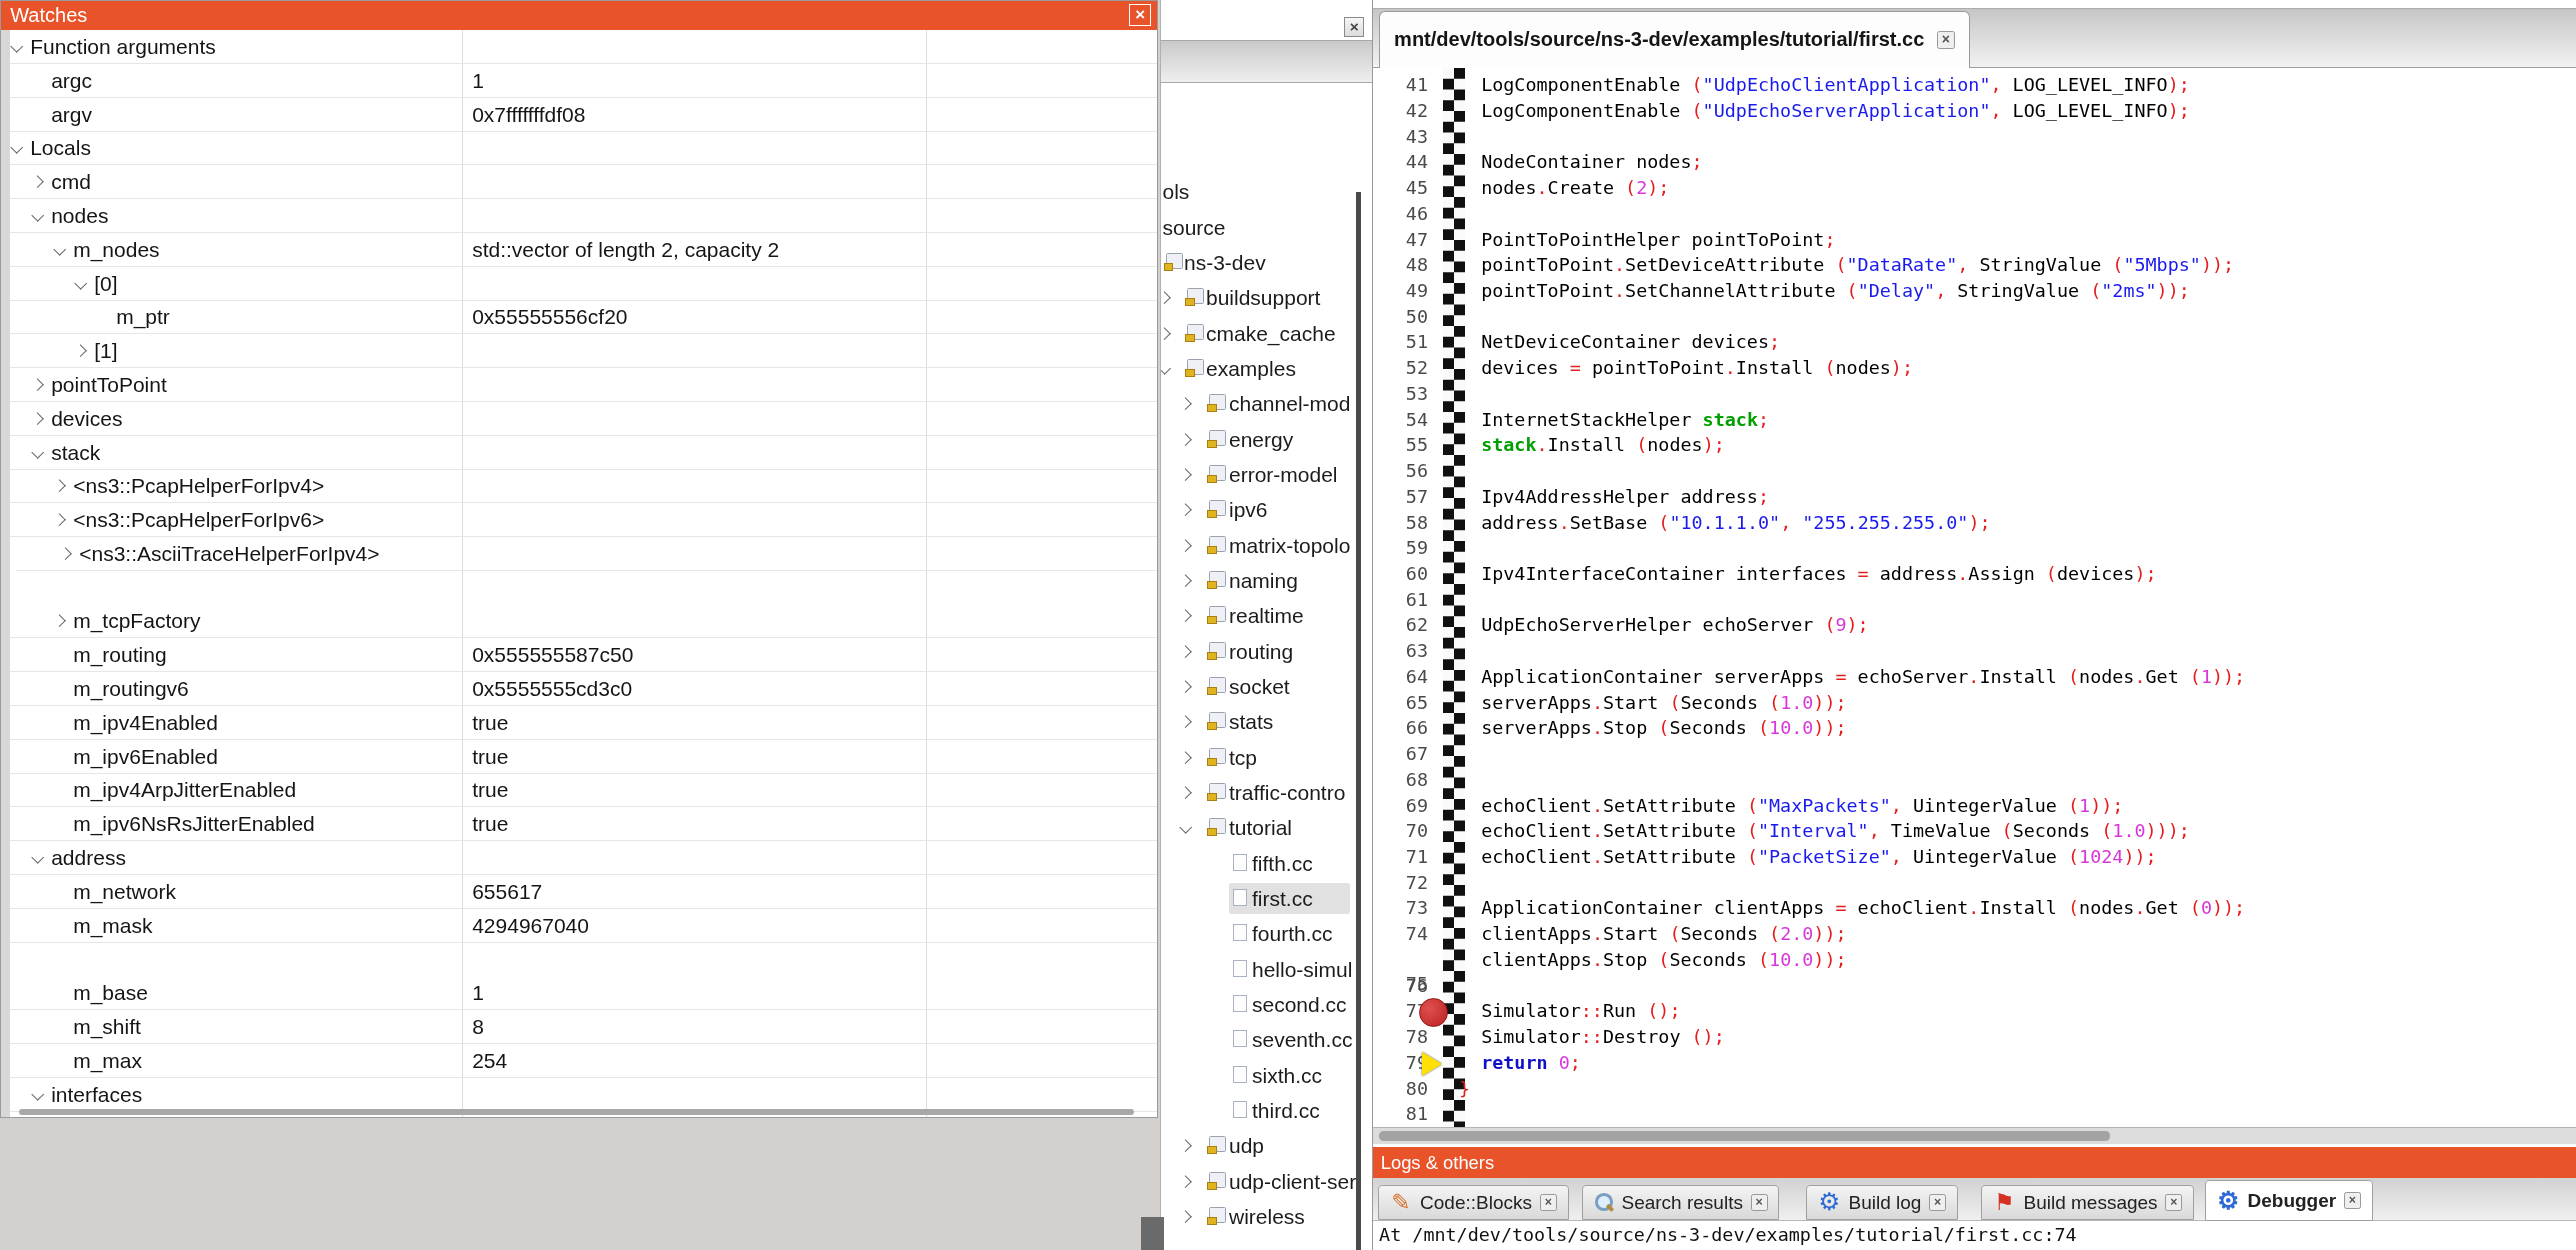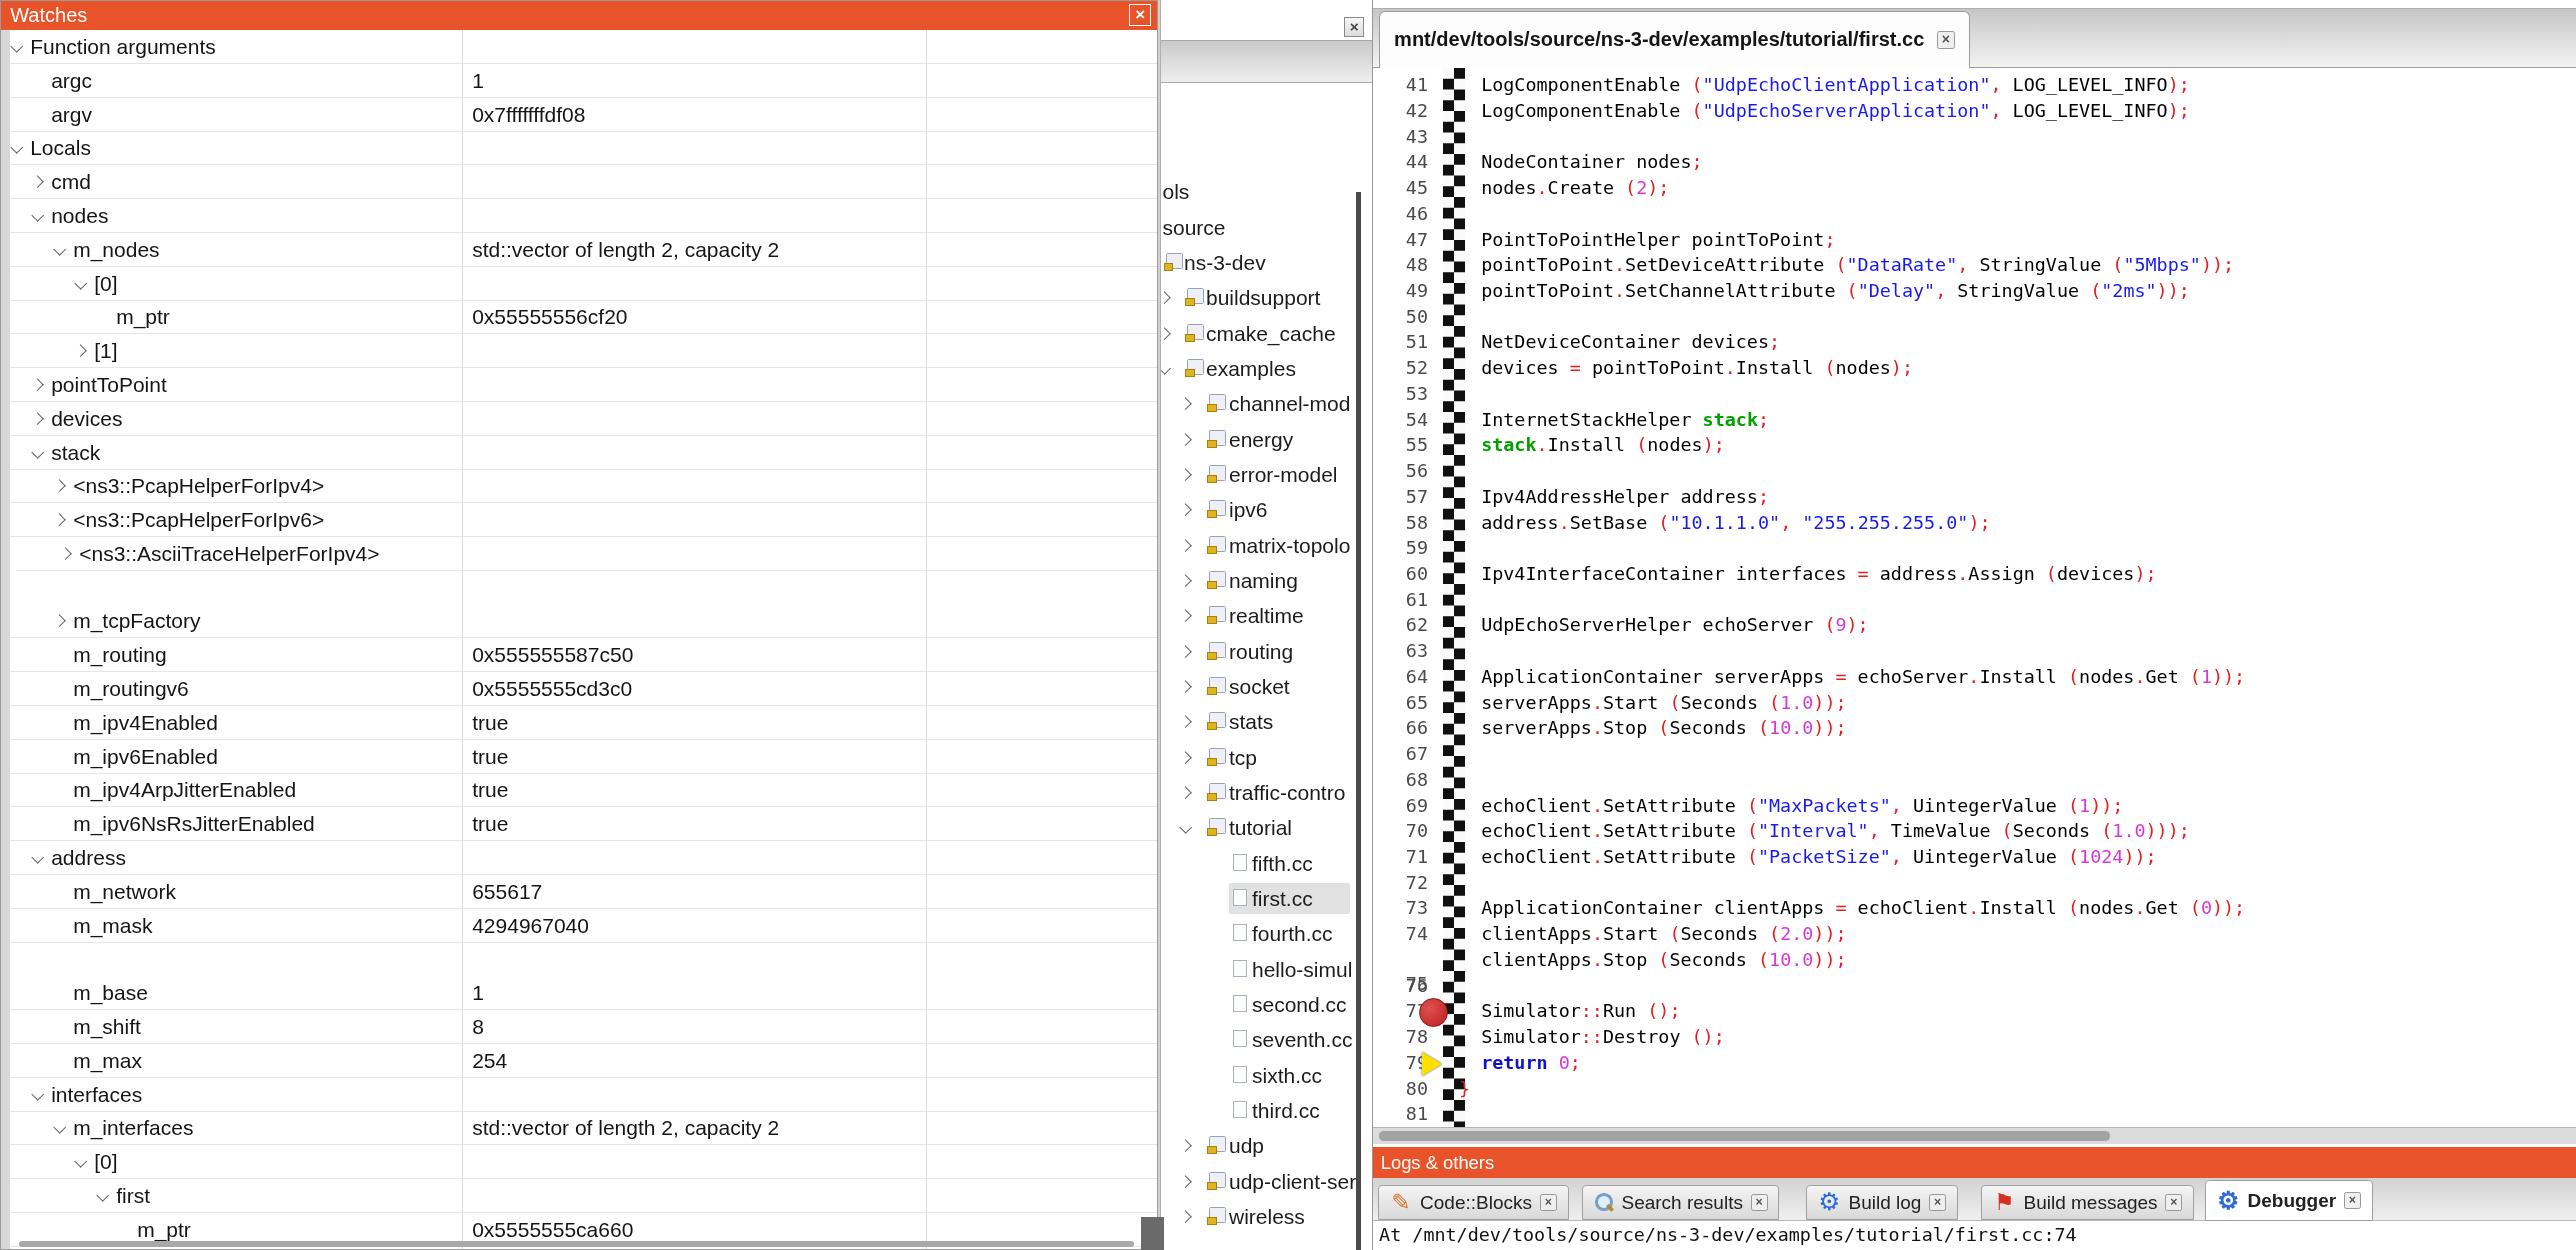--- a/index.html
+++ b/index.html
@@ -1,19 +1,19 @@
 <!DOCTYPE html>
 <html style="font-size:12.3px"><head>
 <meta charset="utf-8">
 <style>
   html,body{margin:0;padding:0;}
   body{width:2576px;height:1250px;position:relative;overflow:hidden;
        background:#d4d0ce;font-family:"Liberation Sans",sans-serif;}
   
-  #watches{position:absolute;left:0;top:0;width:1158px;height:1250px;
+  #watches{position:absolute;left:0;top:0;width:1158px;height:1118px;
            background:#ffffff;border:1.5px solid #9a9a9a;box-sizing:border-box;}
   .w-title{position:absolute;left:0;top:0;right:0;height:29px;background:#e8532a;
            color:#fff;font-size:20px;line-height:29px;padding-left:9.2px;}
   .w-close{position:absolute;right:6.1px;top:3.1px;width:21.5px;height:21.5px;border:1.5px solid #fff;
            color:#fff;font-size:17px;font-weight:bold;text-align:center;line-height:20px;
            box-sizing:border-box;cursor:pointer;}
   #w-rows{position:absolute;left:0;top:29px;right:0;bottom:0;overflow:hidden;background:#fff;}
   .w-colline{position:absolute;top:0;bottom:0;width:0.8px;background:#dcdcdc;}
   .w-leftstrip{position:absolute;left:0;top:0;bottom:0;width:9.2px;background:#d8d8d8;}
   .w-row{position:absolute;left:9.2px;right:0;height:34px;border-bottom:0.8px solid #e6e6e6;

